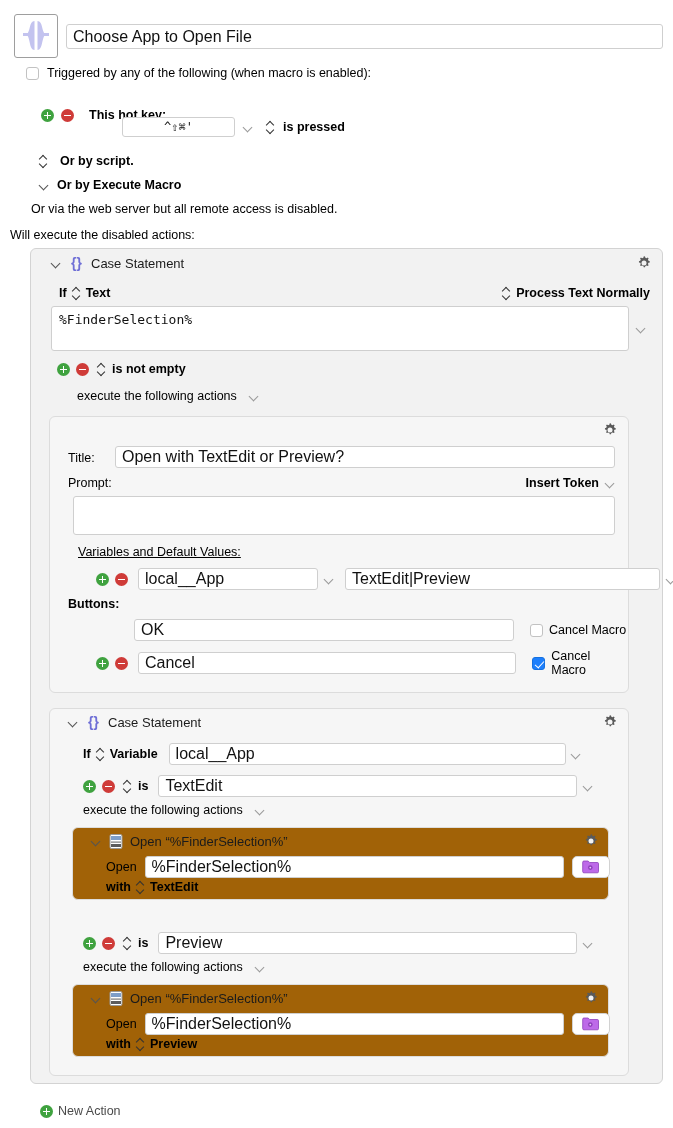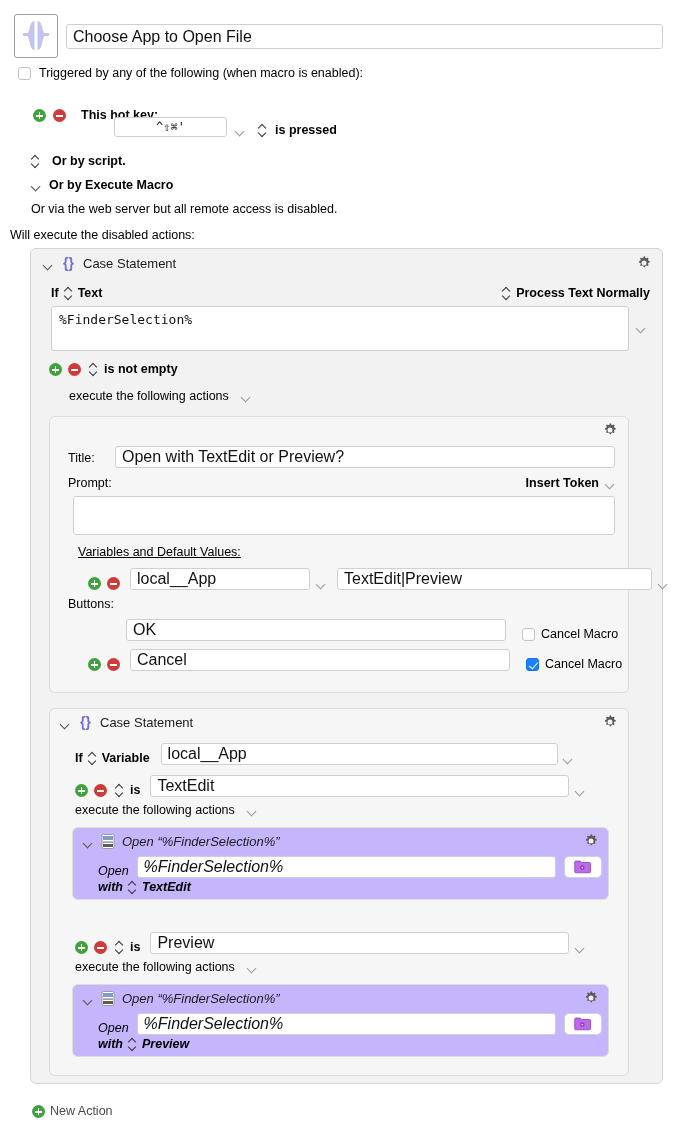--- a/index.html
+++ b/index.html
@@ -11,21 +11,21 @@
     width: 673px; height: 1128px;
     font-family: "Liberation Sans", sans-serif;
     font-size: 12.5px;
     color: #000000;
     position: relative;
     overflow: hidden;
     -webkit-font-smoothing: antialiased;
   }
 
   
-  .row { display: flex; align-items: flex-end; }
+  .row { display: flex; align-items: center; margin-left: 8px; }
   .bold { font-weight: bold; }
   .mono { font-family: "DejaVu Sans Mono", monospace; }
 
   .txtfield {
     background: #ffffff;
     border: 1px solid #cfcfcf;
     border-radius: 3px;
     height: 22px;
     display: flex;
     align-items: center;
@@ -129,24 +129,23 @@
     background: #f2f2f2;
     border: 1px solid #d3d3d3;
     border-radius: 6px;
   }
   .subpanel {
     background: #f6f6f6;
     border: 1px solid #dcdcdc;
     border-radius: 6px;
   }
   .innerpanel {
-    background: #c4b5fd;
+    background: #a16207;
     border: 1px solid #dddddd;
     border-radius: 6px;
-    font-style: italic;
   }
 
   .act-title { font-size: 13px; color: #1b1b1b; }
 
   
   .abs { position: absolute; }
 </style>
 </head>
 <body>
 
@@ -258,21 +257,21 @@
 
     <div class="row" style="position:absolute; left:38px; top:151px; gap:6px;">
       <span class="plusbtn"></span>
       <span class="minusbtn"></span>
       <span class="txtfield" style="width:180px; margin-left:4px;">local__App</span>
       <span class="chev light"></span>
       <span class="txtfield" style="width:315px; margin-left:4px;">TextEdit|Preview</span>
       <span class="chev light"></span>
     </div>
 
-    <span style="position:absolute; left:18px; top:180px;">Buttons:</span>
+    <span style="position:absolute; left:18px; top:180px;font-weight:bold;">Buttons:</span>
 
     <div class="row" style="position:absolute; left:38px; top:202px; gap:6px;">
       <span style="width:32px;"></span>
       <span class="txtfield" style="width:380px;">OK</span>
       <span class="cbox" style="margin-left:10px;"></span>
       <span>Cancel Macro</span>
     </div>
 
     <div class="row" style="position:absolute; left:38px; top:232px; gap:6px;">
       <span class="plusbtn"></span>

